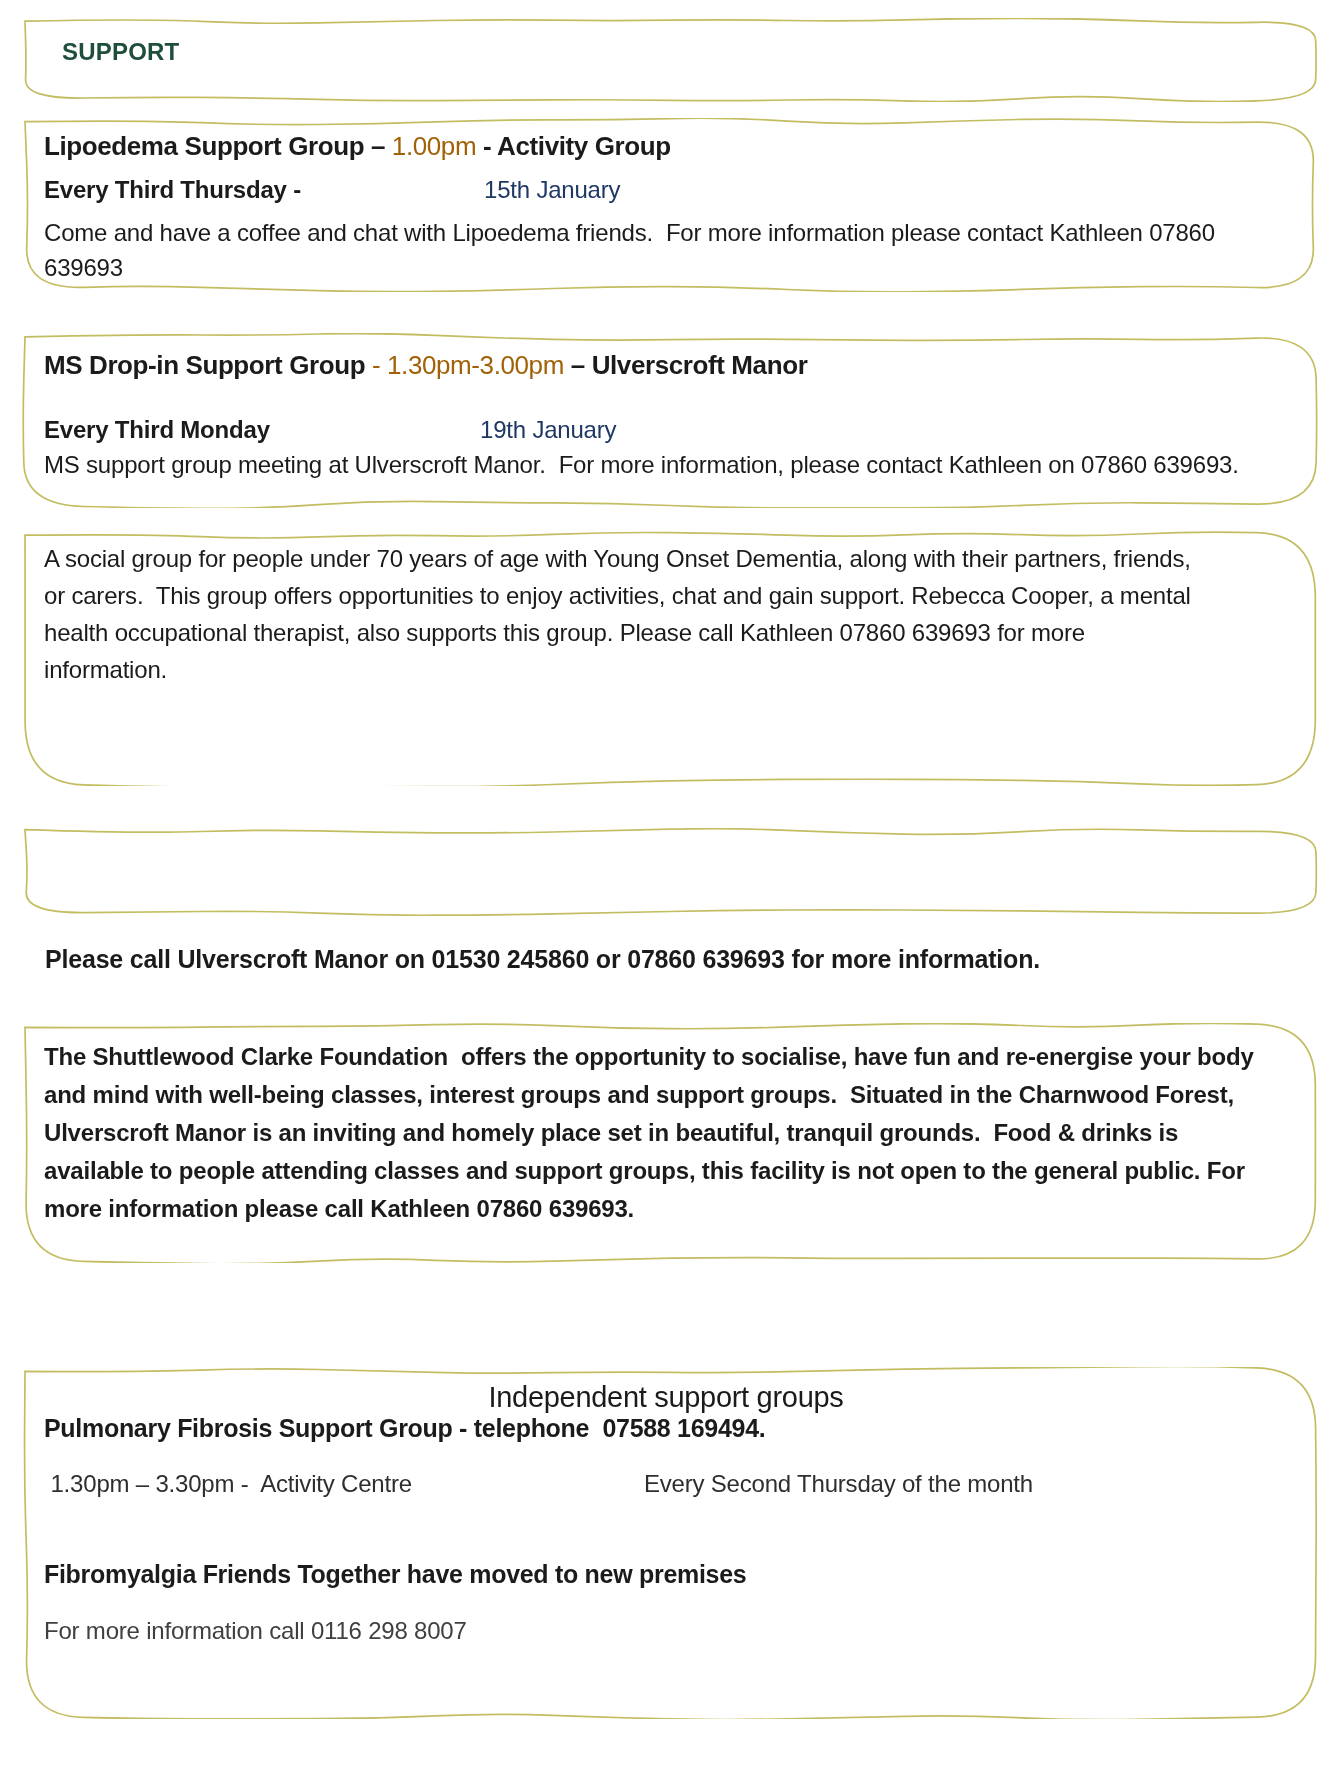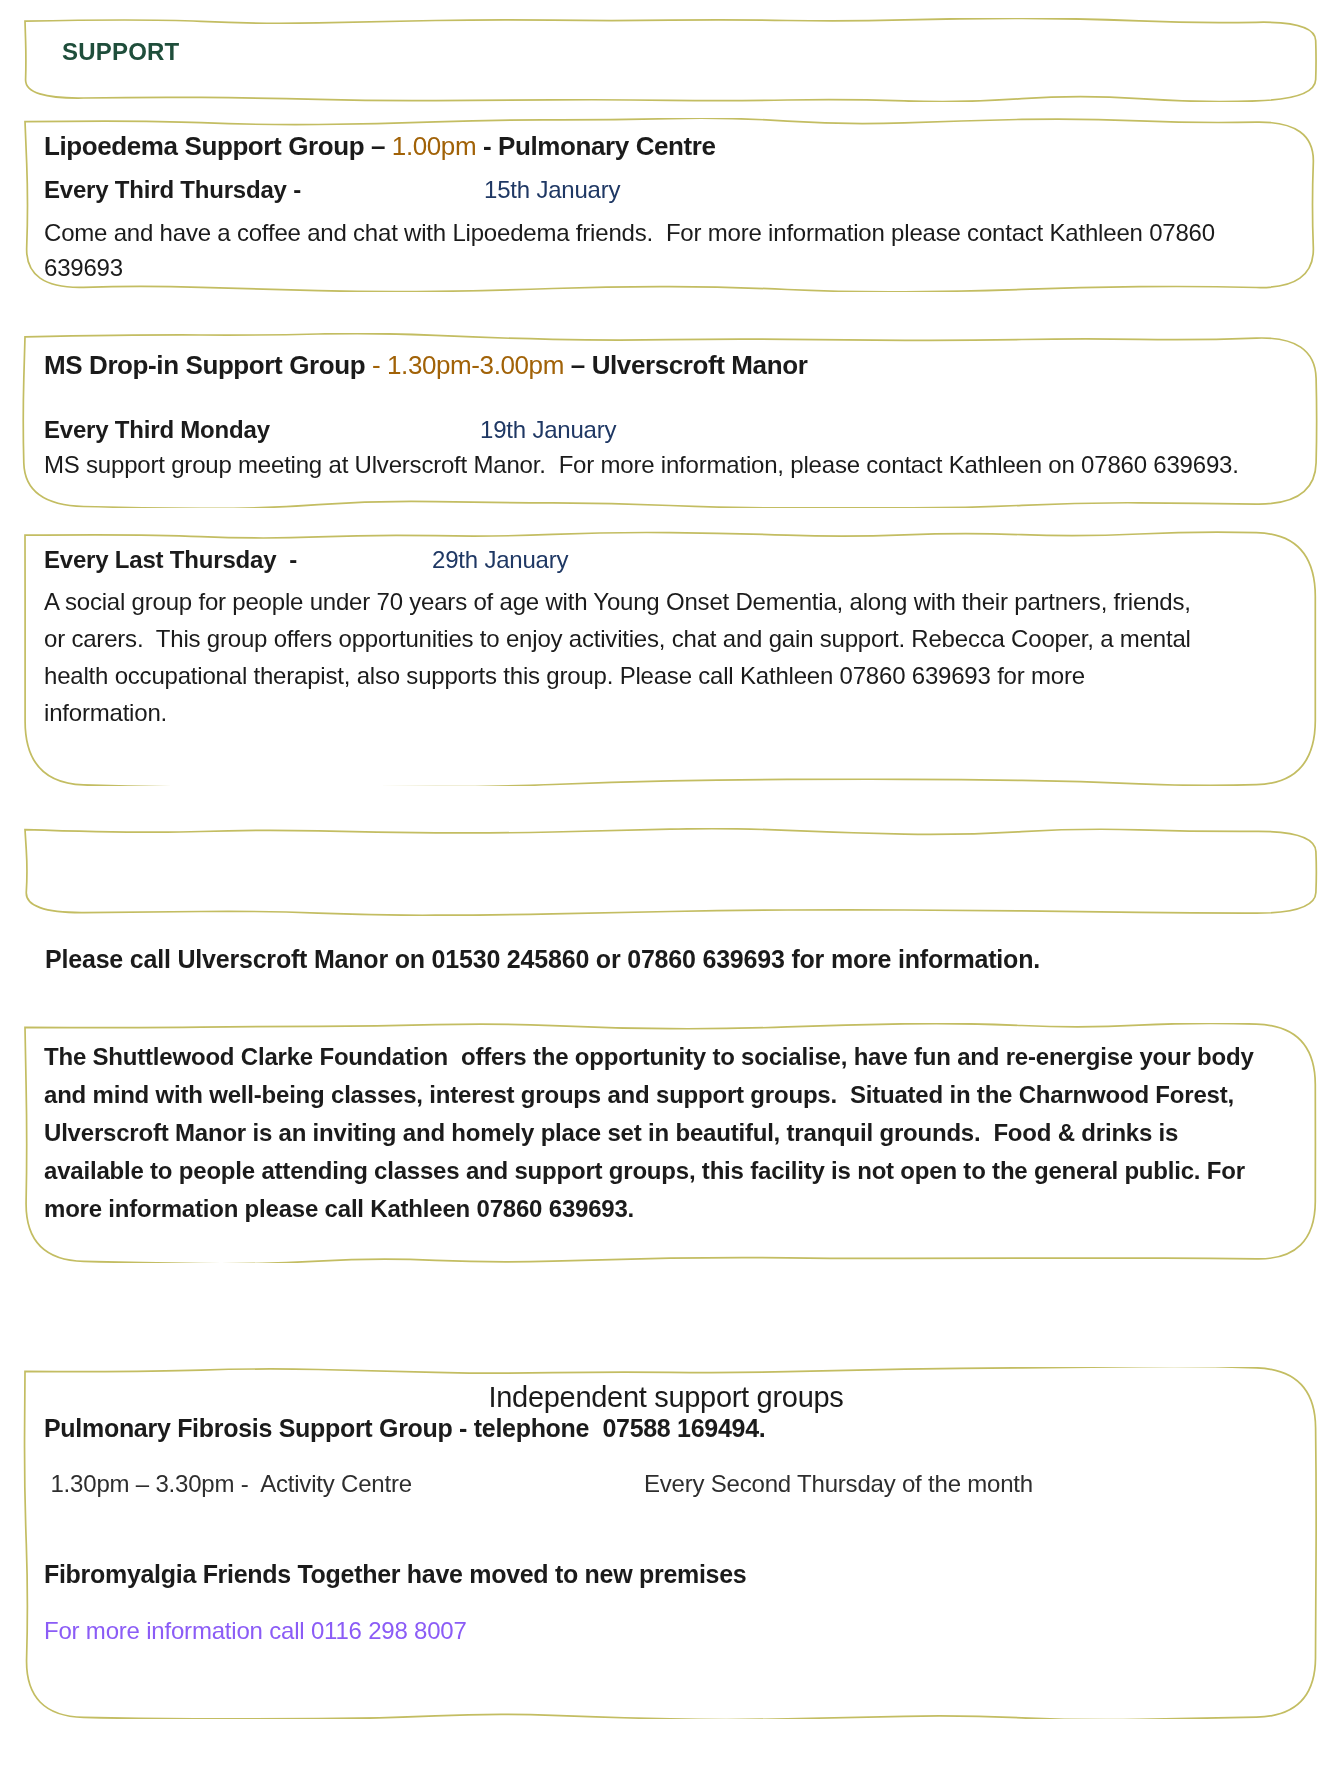--- a/index.html
+++ b/index.html
@@ -125,21 +125,21 @@
     font-weight:400;
     color:#2e2e2e;
     white-space:pre-wrap;
   }
   .indep-meta .t-label{display:inline-block;width:600px;}
   .indep-h2{margin-top:62px;}
   .indep-info{
     margin-top:28px;
     font-size:24px;
     font-weight:400;
-    color:#8b5cf6;
+    color:#404040;
     white-space:pre-wrap;
   }
 </style>
 </head>
 <body>
 
 <div class="page">
 
   <div class="wavy-box b-support">
       <svg class="border-svg" viewBox="0 0 1296 84">
@@ -148,21 +148,21 @@
     <div class="box-inner">
       <div class="support-title">SUPPORT</div>
     </div>
   </div>
 
   <div class="wavy-box b-lipo">
       <svg class="border-svg" viewBox="0 0 1296 174">
         <path d="M 3.0 3.6 Q 120.3 2.1 178.9 4.6 Q 237.5 7.1 296.2 6.5 Q 354.8 6.0 413.5 3.9 Q 472.1 1.7 530.7 1.9 Q 589.4 2.0 648.0 0.6 Q 706.6 -0.8 765.3 3.1 Q 823.9 7.0 882.5 4.8 Q 941.2 2.6 999.8 1.4 Q 1058.5 0.3 1117.1 2.8 Q 1175.7 5.3 1234.4 4.1 Q 1293.0 3.0 1291.3 45.0 Q 1289.7 87.0 1291.3 129.0 Q 1293.0 171.0 1234.4 169.5 Q 1175.7 168.0 1117.1 168.7 Q 1058.5 169.3 999.8 171.4 Q 941.2 173.4 882.5 173.8 Q 823.9 174.2 765.3 171.5 Q 706.6 168.8 648.0 168.6 Q 589.4 168.4 530.7 170.5 Q 472.1 172.6 413.5 173.4 Q 354.8 174.1 296.2 172.7 Q 237.5 171.3 178.9 169.4 Q 120.3 167.5 61.6 169.3 Q 3.0 171.0 4.7 129.2 Q 6.3 87.3 4.7 45.5 L 3.0 3.6 Z" fill="none" stroke="#c3bd62" stroke-width="1.7" stroke-linecap="round"></path>
       </svg>
     <div class="box-inner">
-      <div class="g-head"><span>Lipoedema Support Group – </span><span class="light">1.00pm </span><span>- Pulmonary Centre</span></div>
+      <div class="g-head"><span>Lipoedema Support Group – </span><span class="light">1.00pm </span><span>- Activity Group</span></div>
       <div class="g-meta"><span class="meta-label">Every Third Thursday - </span><span class="date">15th January</span></div>
       <div class="g-body">Come and have a coffee and chat with Lipoedema friends.  For more information please contact Kathleen 07860 639693</div>
     </div>
   </div>
 
   <div class="wavy-box b-ms">
       <svg class="border-svg" viewBox="0 0 1296 175">
         <path d="M 3.0 3.8 Q 120.3 1.6 178.9 2.0 Q 237.5 2.4 296.2 1.0 Q 354.8 -0.4 413.5 2.4 Q 472.1 5.1 530.7 6.3 Q 589.4 7.6 648.0 6.6 Q 706.6 5.7 765.3 6.3 Q 823.9 6.9 882.5 7.3 Q 941.2 7.6 999.8 6.5 Q 1058.5 5.3 1117.1 6.3 Q 1175.7 7.3 1234.4 5.1 Q 1293.0 3.0 1294.1 45.3 Q 1295.2 87.5 1294.1 129.8 Q 1293.0 172.0 1234.4 171.1 Q 1175.7 170.1 1117.1 169.8 Q 1058.5 169.5 999.8 172.3 Q 941.2 175.1 882.5 174.9 Q 823.9 174.8 765.3 174.9 Q 706.6 175.0 648.0 172.5 Q 589.4 170.1 530.7 169.8 Q 472.1 169.6 413.5 168.6 Q 354.8 167.5 296.2 171.7 Q 237.5 175.8 178.9 175.4 Q 120.3 174.9 61.6 173.5 Q 3.0 172.0 1.8 130.0 Q 0.7 87.9 1.8 45.9 L 3.0 3.8 Z" fill="none" stroke="#c3bd62" stroke-width="1.7" stroke-linecap="round"></path>
       </svg>
     <div class="box-inner">
@@ -170,21 +170,20 @@
       <div class="g-meta"><span class="meta-label">Every Third Monday</span><span class="date">19th January</span></div>
       <div class="g-body">MS support group meeting at Ulverscroft Manor.  For more information, please contact Kathleen on 07860 639693.</div>
     </div>
   </div>
 
   <div class="wavy-box b-yod">
       <svg class="border-svg" viewBox="0 0 1296 255">
         <path d="M 3.0 4.2 Q 120.3 2.9 178.9 5.6 Q 237.5 8.2 296.2 5.9 Q 354.8 3.5 413.5 4.7 Q 472.1 5.9 530.7 3.4 Q 589.4 1.0 648.0 1.6 Q 706.6 2.1 765.3 4.2 Q 823.9 6.2 882.5 3.9 Q 941.2 1.6 999.8 3.7 Q 1058.5 5.7 1117.1 3.0 Q 1175.7 0.2 1234.4 1.6 Q 1293.0 3.0 1293.3 65.3 Q 1293.5 127.5 1293.3 189.8 Q 1293.0 252.0 1234.4 253.7 Q 1175.7 255.4 1117.1 252.8 Q 1058.5 250.3 999.8 249.4 Q 941.2 248.5 882.5 248.3 Q 823.9 248.2 765.3 248.4 Q 706.6 248.7 648.0 249.9 Q 589.4 251.2 530.7 253.5 Q 472.1 255.8 413.5 255.7 Q 354.8 255.6 296.2 256.0 Q 237.5 256.3 178.9 256.1 Q 120.3 255.8 61.6 253.9 Q 3.0 252.0 3.1 190.0 Q 3.2 128.1 3.1 66.1 L 3.0 4.2 Z" fill="none" stroke="#c3bd62" stroke-width="1.7" stroke-linecap="round"></path>
       </svg>
     <div class="box-inner">
-      <div class="g-meta"><span class="meta-label">Every Last Thursday  -</span><span class="date">29th January</span></div>
       <div class="g-body">A social group for people under 70 years of age with Young Onset Dementia, along with their partners, friends, or carers.  This group offers opportunities to enjoy activities, chat and gain support. Rebecca Cooper, a mental health occupational therapist, also supports this group. Please call Kathleen 07860 639693 for more information.</div>
     </div>
   </div>
 
   <div class="wavy-box b-empty">
       <svg class="border-svg" viewBox="0 0 1296 88">
         <path d="M 3.0 1.6 Q 120.3 5.5 178.9 3.5 Q 237.5 1.5 296.2 2.9 Q 354.8 4.4 413.5 4.8 Q 472.1 5.3 530.7 4.0 Q 589.4 2.8 648.0 1.2 Q 706.6 -0.3 765.3 2.4 Q 823.9 5.0 882.5 6.1 Q 941.2 7.1 999.8 3.6 Q 1058.5 0.1 1117.1 1.8 Q 1175.7 3.6 1234.4 3.3 Q 1293.0 3.0 1293.9 23.5 Q 1294.8 44.0 1293.9 64.5 Q 1293.0 85.0 1234.4 85.2 Q 1175.7 85.3 1117.1 84.4 Q 1058.5 83.5 999.8 82.9 Q 941.2 82.4 882.5 82.0 Q 823.9 81.6 765.3 82.0 Q 706.6 82.4 648.0 83.5 Q 589.4 84.5 530.7 85.8 Q 472.1 87.0 413.5 87.2 Q 354.8 87.5 296.2 85.1 Q 237.5 82.8 178.9 83.5 Q 120.3 84.1 61.6 84.6 Q 3.0 85.0 4.3 64.1 Q 5.6 43.3 4.3 22.4 L 3.0 1.6 Z" fill="none" stroke="#c3bd62" stroke-width="1.7" stroke-linecap="round"></path>
       </svg>
     <div class="box-inner"></div>
   </div>

